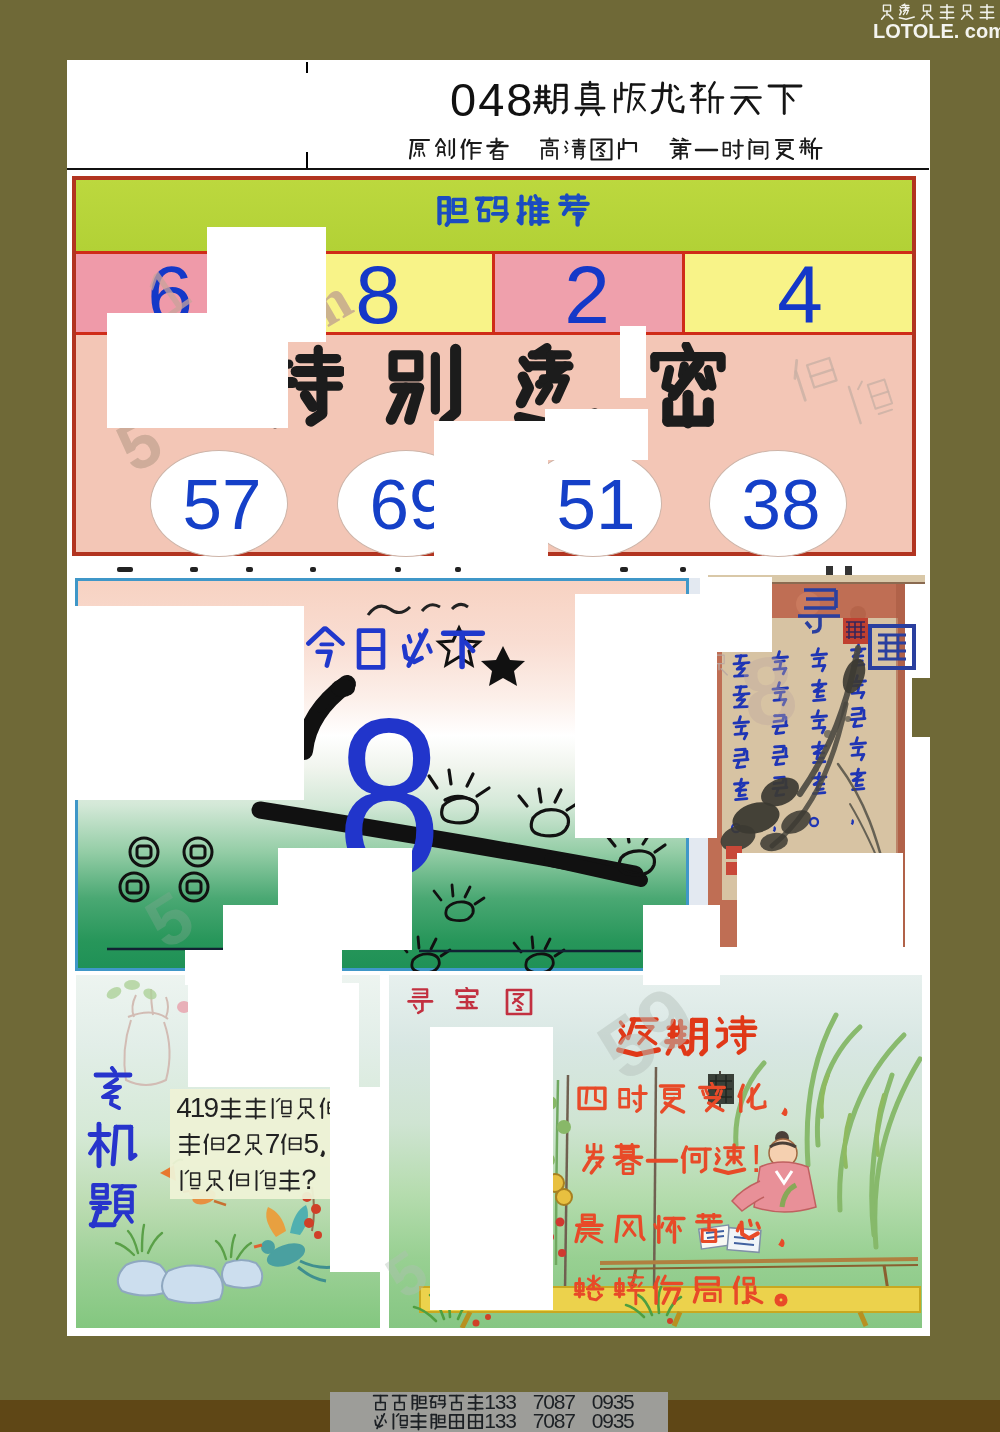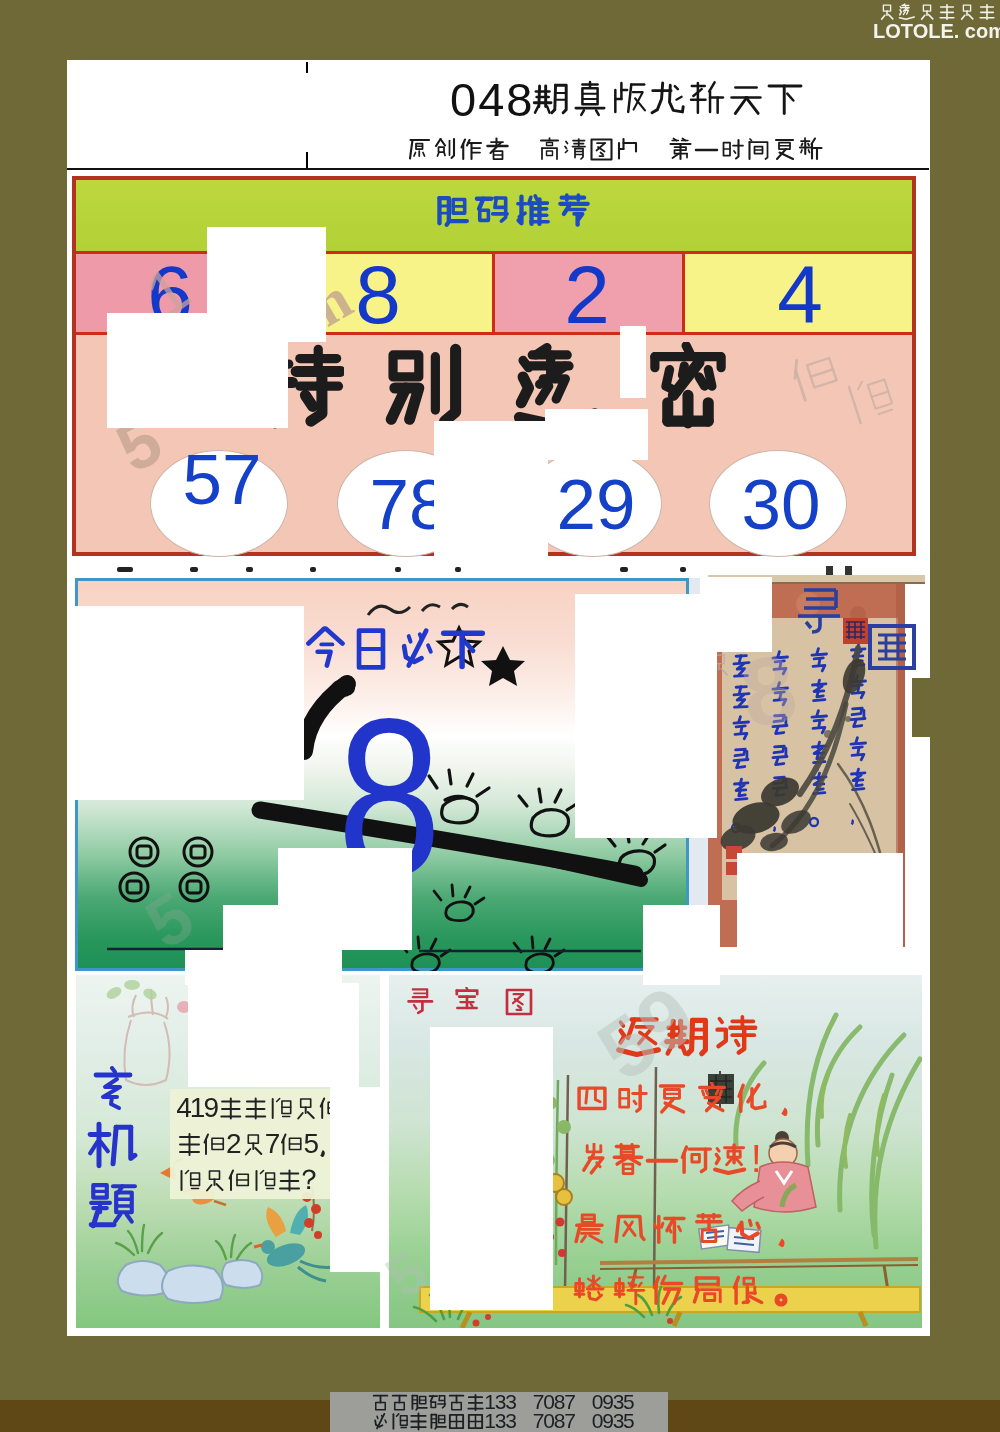--- a/index.html
+++ b/index.html
@@ -367,27 +367,27 @@
       <path d="M62,22 L34,58" stroke="#1c1c1c" stroke-width="12.0" fill="none" stroke-linecap="round" stroke-linejoin="round"></path>
       <path d="M62,38 L68,48" stroke="#1c1c1c" stroke-width="10.0" fill="none" stroke-linecap="round" stroke-linejoin="round"></path>
       <path d="M72,30 L76,48" stroke="#1c1c1c" stroke-width="10.0" fill="none" stroke-linecap="round" stroke-linejoin="round"></path>
       <path d="M28,66 L28,86" stroke="#1c1c1c" stroke-width="12.0" fill="none" stroke-linecap="round" stroke-linejoin="round"></path>
       <path d="M50,58 L50,88" stroke="#1c1c1c" stroke-width="12.0" fill="none" stroke-linecap="round" stroke-linejoin="round"></path>
       <path d="M72,66 L72,86" stroke="#1c1c1c" stroke-width="12.0" fill="none" stroke-linecap="round" stroke-linejoin="round"></path>
       <path d="M28,86 L72,86" stroke="#1c1c1c" stroke-width="12.0" fill="none" stroke-linecap="round" stroke-linejoin="round"></path>
     </g>
   </svg>
 <div class="abs" style="left:150px;top:450px;width:138px;height:107px;background:#fff;border:1px solid #cdb4a8;border-radius:50%"></div>
-<div class="abs" style="left:162px;top:452px;width:120px;height:56px;text-align:center;font-size:71px;line-height:56px;color:#1540c8">57</div>
+<div class="abs" style="left:162px;top:477px;width:120px;height:56px;text-align:center;font-size:71px;line-height:56px;color:#1540c8">57</div>
 <div class="abs" style="left:337px;top:450px;width:138px;height:107px;background:#fff;border:1px solid #cdb4a8;border-radius:50%"></div>
-<div class="abs" style="left:349px;top:477px;width:120px;height:56px;text-align:center;font-size:71px;line-height:56px;color:#1540c8">78</div>
+<div class="abs" style="left:349px;top:477px;width:120px;height:56px;text-align:center;font-size:71px;line-height:56px;color:#1540c8">69</div>
 <div class="abs" style="left:524px;top:450px;width:138px;height:107px;background:#fff;border:1px solid #cdb4a8;border-radius:50%"></div>
-<div class="abs" style="left:536px;top:477px;width:120px;height:56px;text-align:center;font-size:71px;line-height:56px;color:#1540c8">29</div>
+<div class="abs" style="left:536px;top:477px;width:120px;height:56px;text-align:center;font-size:71px;line-height:56px;color:#1540c8">51</div>
 <div class="abs" style="left:709px;top:450px;width:138px;height:107px;background:#fff;border:1px solid #cdb4a8;border-radius:50%"></div>
-<div class="abs" style="left:721px;top:477px;width:120px;height:56px;text-align:center;font-size:71px;line-height:56px;color:#1540c8">30</div>
+<div class="abs" style="left:721px;top:477px;width:120px;height:56px;text-align:center;font-size:71px;line-height:56px;color:#1540c8">38</div>
 <div class="abs" style="left:117px;top:567px;width:16px;height:5px;background:#222;border-radius:2px"></div>
 <div class="abs" style="left:190px;top:567px;width:8px;height:5px;background:#222;border-radius:2px"></div>
 <div class="abs" style="left:246px;top:567px;width:7px;height:5px;background:#222;border-radius:2px"></div>
 <div class="abs" style="left:310px;top:567px;width:6px;height:5px;background:#222;border-radius:2px"></div>
 <div class="abs" style="left:395px;top:567px;width:6px;height:5px;background:#222;border-radius:2px"></div>
 <div class="abs" style="left:455px;top:567px;width:6px;height:5px;background:#222;border-radius:2px"></div>
 <div class="abs" style="left:620px;top:567px;width:8px;height:5px;background:#222;border-radius:2px"></div>
 <div class="abs" style="left:680px;top:567px;width:6px;height:5px;background:#222;border-radius:2px"></div>
 <div class="abs" style="left:75px;top:578px;width:614px;height:393px;border:3px solid #3f97c8;background:linear-gradient(#f7d2c2 0%,#f9ddd2 16%,#fcefe9 30%,#ffffff 40%,#f1f5ee 48%,#d3e8d7 58%,#94cda6 70%,#4aa873 82%,#27965a 93%,#1f9156 100%)"></div>
 <div class="abs" style="left:689px;top:578px;width:19px;height:393px;background:#e3e9f1"></div>

